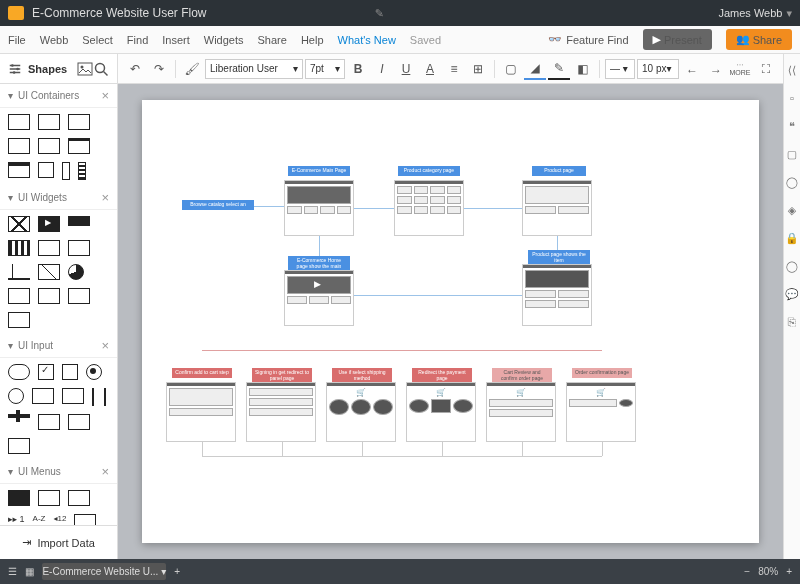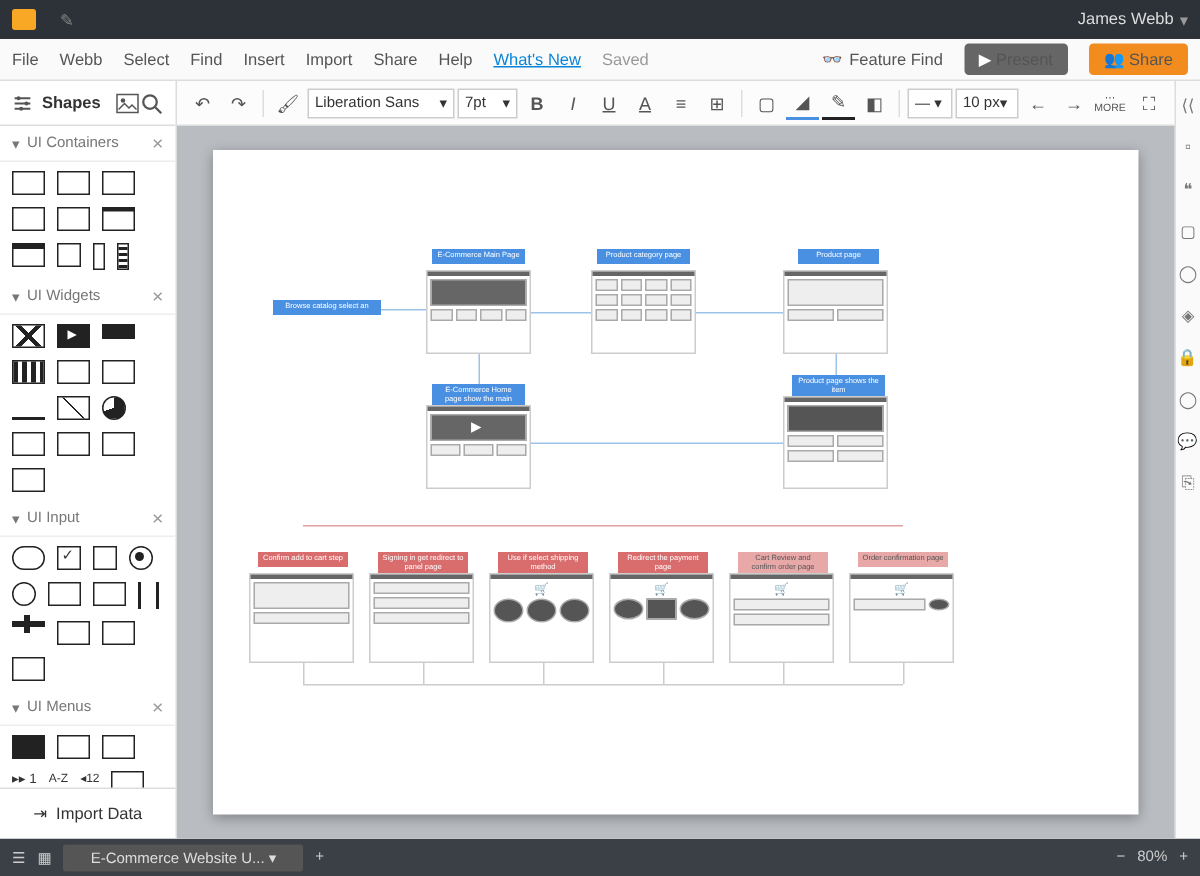--- a/index.html
+++ b/index.html
@@ -4,21 +4,21 @@
 <style>
 *{box-sizing:border-box;margin:0;padding:0;font-family:Arial,Helvetica,sans-serif}
 body{width:800px;height:584px;overflow:hidden;background:#fff;font-size:11px;color:#333}
 .titlebar{height:26px;background:#2c3237;display:flex;align-items:center;padding:0 8px;color:#ddd}
 .folder-icon{width:16px;height:14px;background:#f9a825;border-radius:2px;margin-right:8px}
 .doc-title{font-size:12px;flex:1}
 .pencil{margin-left:8px;color:#888}
 .user{font-size:11px;color:#ddd}
 .menubar{height:28px;background:#fafafa;border-bottom:1px solid #ddd;display:flex;align-items:center;padding:0 8px;gap:14px}
 .menubar span{font-size:11px;color:#555;cursor:pointer}
-.menubar .whats-new{color:#0a84d6;text-decoration:underline}
+.menubar .whats-new{color:#0a84d6;}
 .menubar .saved{color:#999}
 .menubar-spacer{flex:1}
 .ff{display:flex;align-items:center;gap:4px;color:#555}
 .btn{padding:4px 10px;border-radius:3px;font-size:11px;display:inline-flex;align-items:center;gap:3px}
 .btn-present{background:#666;color:#fff}
 .btn-share{background:#f28c1e;color:#fff}
 .main{display:flex;height:505px}
 .leftpanel{width:204px;border-right:1px solid #ddd;background:#fff;display:flex;flex-direction:column}
 .shapes-hdr{height:30px;display:flex;align-items:center;padding:0 8px;border-bottom:1px solid #ddd}
 .sliders{width:14px;height:14px;margin-right:6px;display:inline-block}
@@ -46,44 +46,45 @@
 .lbl.red{background:#d96d6d}
 .lbl.pink{background:#e8a8a8}
 .wf{position:absolute;border:1px solid #ccc;background:#fff}
 .wf .bar{height:3px;background:#666;margin:0 0 2px 0}
 .wf .row{display:flex;gap:2px;margin:2px}
 .wf .cell{flex:1;height:8px;border:1px solid #aaa;background:#eee}
 .wf .big{height:18px;border:1px solid #aaa;background:#eee;margin:2px}
 .rightpanel{width:26px;background:#fafafa;border-left:1px solid #ddd;display:flex;flex-direction:column;align-items:center;padding-top:8px;gap:12px}
 .ricon{width:16px;height:16px;color:#777;display:flex;align-items:center;justify-content:center}
 .statusbar{height:25px;background:#3a4046;display:flex;align-items:center;padding:0 8px;color:#ccc;gap:8px;font-size:10px}
-.tab{background:#555;padding:3px 18px;border-radius:2px;color:#ddd}
+.tab{background:#555;padding:3px 0;border-radius:2px;color:#ddd}
 .statusbar-spacer{flex:1}
 svg{display:block}
 .conn{position:absolute;border-top:1px solid #9cc3e8}
 .connv{position:absolute;border-left:1px solid #9cc3e8}
 </style>
 </head>
 <body>
 
 <div class="titlebar">
   <div class="folder-icon"></div>
+  <span class="doc-title">E-Commerce Website User Flow</span>
   <span class="pencil">✎</span>
   <div style="flex:1"></div>
   <span class="user">James Webb</span>
   <span style="margin-left:4px;color:#999">▾</span>
 </div>
 
 <div class="menubar">
   <span>File</span>
   <span>Webb</span>
   <span>Select</span>
   <span>Find</span>
   <span>Insert</span>
-  <span>Import</span>
+  <span>Widgets</span>
   <span>Share</span>
   <span>Help</span>
   <span class="whats-new">What's New</span>
   <span class="saved">Saved</span>
   <div class="menubar-spacer"></div>
   <div class="ff">
     <span>👓</span>
     <span>Feature Find</span>
   </div>
   <div class="btn btn-present">▶ <span>Present</span></div>
@@ -209,21 +210,21 @@
     </div>
   </div>
 
   <div class="center">
     <div class="toolbar">
       <div class="tbtn">↶</div>
       <div class="tbtn">↷</div>
       <div class="tsep"></div>
       <div class="tbtn">🖌</div>
       <div class="tsel" style="width:98px">
-          <span>Liberation Sans</span>
+          <span>Liberation User</span>
           <span style="margin-left:auto">▾</span>
         </div>
       <div class="tsel" style="width:40px">
           <span>7pt</span>
           <span style="margin-left:auto">▾</span>
         </div>
       <div class="tbtn">
           <b>B</b>
         </div>
       <div class="tbtn">

